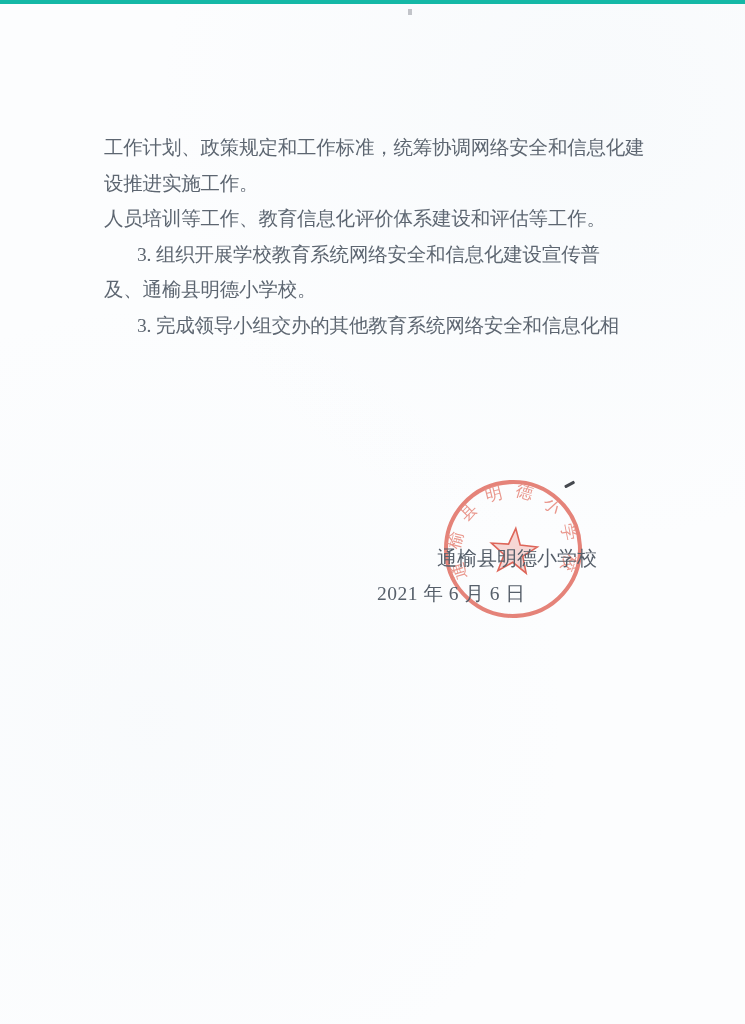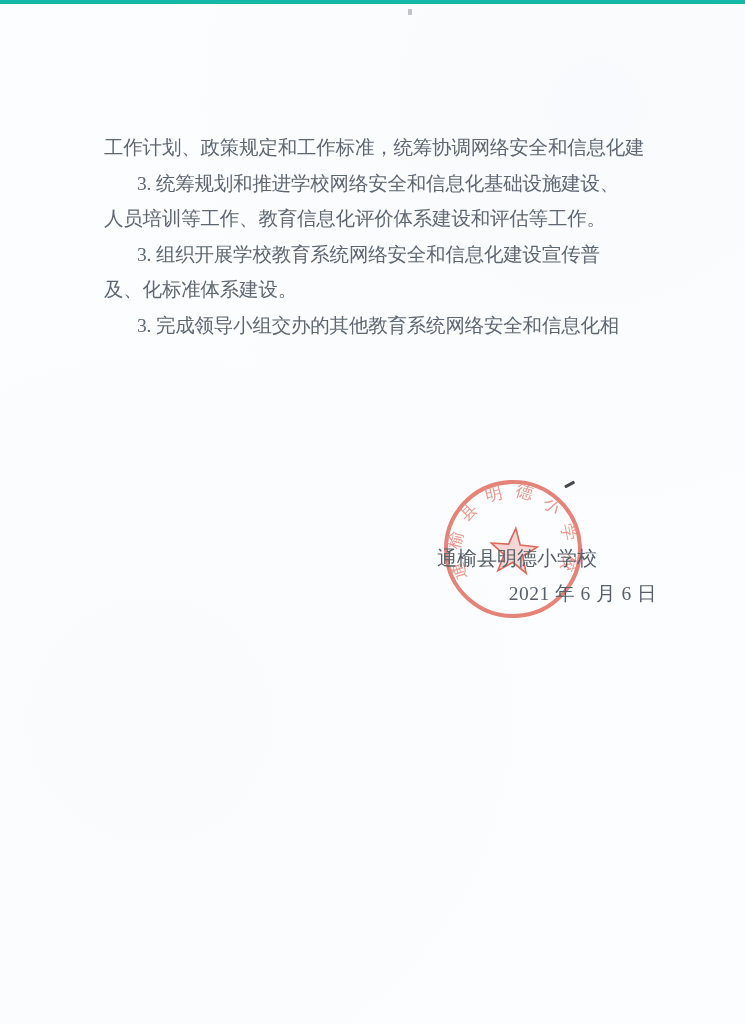--- a/index.html
+++ b/index.html
@@ -49,21 +49,21 @@
     font-size: 20px;
     color: #565f6a;
     z-index: 3;
     white-space: nowrap;
   }
   .date {
     position: absolute;
     left: 377px;
     top: 576px;
     width: 280px;
-    text-align: right;
+    text-align: left;
     font-size: 19.5px;
     color: #565f6a;
     letter-spacing: 0.5px;
     z-index: 3;
     white-space: nowrap;
   }
 
   .seal-wrap {
     position: absolute;
     left: 442px;
@@ -98,24 +98,24 @@
     z-index: 4;
   }
 </style>
 </head>
 <body>
 
 <div class="page">
 
   <div class="body-text" id="body-text">
       <div class="line">工作计划、政策规定和工作标准，统筹协调网络安全和信息化建</div>
-      <div class="line indent">3. 统筹规划和推进学校网络安全和信息化基础设施建设、</div>
+      <div class="line">设推进实施工作。</div>
       <div class="line">人员培训等工作、教育信息化评价体系建设和评估等工作。</div>
       <div class="line indent">3. 组织开展学校教育系统网络安全和信息化建设宣传普</div>
-      <div class="line">及、化标准体系建设。</div>
+      <div class="line">及、通榆县明德小学校。</div>
       <div class="line indent">3. 完成领导小组交办的其他教育系统网络安全和信息化相</div>
     </div>
 
   <div class="seal-wrap">
     <svg viewBox="0 0 141 141">
       <circle cx="70.5" cy="70.5" r="66.5" fill="none" stroke="#dd5a4c" stroke-width="4" opacity="0.85"></circle>
       <path id="sealArc" d="M 30.7 103.9 A 52 52 0 1 1 110.3 103.9" fill="none"></path>
       <text font-size="17" fill="#e57f72" letter-spacing="11" opacity="0.92" font-family="Liberation Serif, serif">
         <textPath href="#sealArc" startOffset="10">通榆县明德小学校</textPath>
       </text>

